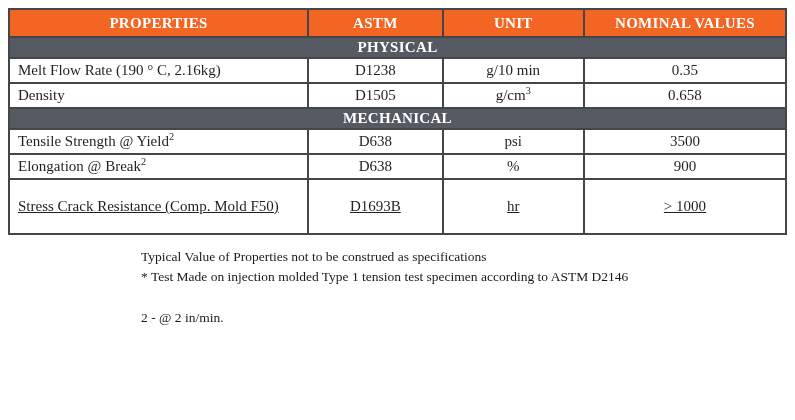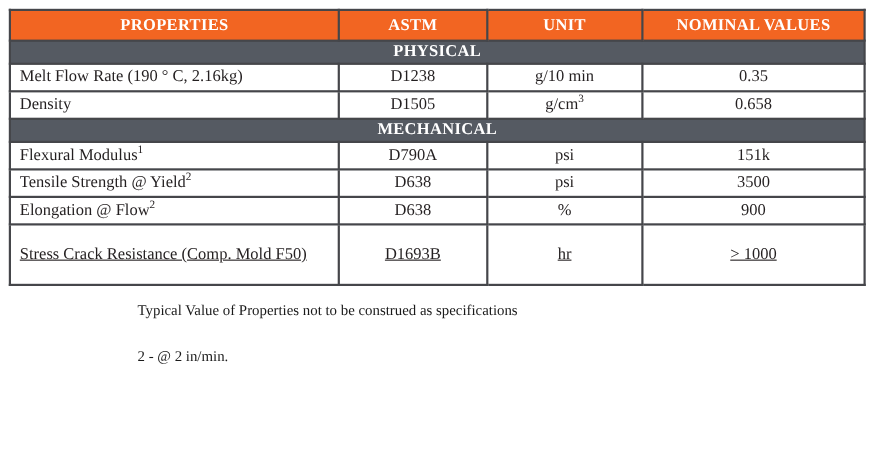--- a/index.html
+++ b/index.html
@@ -70,21 +70,21 @@
   sup { font-size: 0.68em; line-height: 0; }
 
   
   .footnotes {
     margin: 12px 0 0 117px;
     font-size: 13.5px;
     line-height: 1.45;
     color: #1A1A1A;
   }
   .footnotes .spacer { height: 22px; }
-  .footnotes div { white-space: pre; }
+  .footnotes div { white-space: pre; margin-left: 16px; }
 </style>
 </head>
 <body>
 
 <div class="sheet">
   <table class="props">
     <colgroup>
       <col class="c-prop">
         <col class="c-astm">
         <col class="c-unit">
@@ -114,49 +114,44 @@
         <td class="cell-property"><span>Density</span><sup></sup></td>
         <td class="cell-astm">D1505</td>
         <td class="cell-unit"><span>g/cm</span><sup>3</sup></td>
         <td class="cell-value">0.658</td>
       </tr>
 
       <tr class="section-row">
         <td colspan="4">MECHANICAL</td>
       </tr>
 
-      <tr class="data-row">
-        <td class="cell-property"><span>Flexural Modulus</span><sup>1</sup></td>
-        <td class="cell-astm">D790A</td>
-        <td class="cell-unit"><span>psi</span><sup></sup></td>
-        <td class="cell-value">151k</td>
-      </tr>
 
       <tr class="data-row">
         <td class="cell-property"><span>Tensile Strength @ Yield</span><sup>2</sup></td>
         <td class="cell-astm">D638</td>
         <td class="cell-unit"><span>psi</span><sup></sup></td>
         <td class="cell-value">3500</td>
       </tr>
 
       <tr class="data-row">
-        <td class="cell-property"><span>Elongation @ Flow</span><sup>2</sup></td>
+        <td class="cell-property"><span>Elongation @ Break</span><sup>2</sup></td>
         <td class="cell-astm">D638</td>
         <td class="cell-unit"><span>%</span><sup></sup></td>
         <td class="cell-value">900</td>
       </tr>
 
 
       <tr class="data-row tall">
         <td class="cell-property"><span>Stress Crack Resistance (Comp. Mold F50)</span><sup></sup></td>
         <td class="cell-astm">D1693B</td>
         <td class="cell-unit"><span>hr</span><sup></sup></td>
         <td class="cell-value">&gt; 1000</td>
       </tr>
     </tbody>
   </table>
 
   <div class="footnotes">
     <div>Typical Value of Properties not to be construed as specifications</div>
+    <div>* Test Made on injection molded Type 1 tension test specimen according to ASTM D2146</div>
     <div class="spacer"></div>
     <div>2 - @ 2 in/min.</div>
   </div>
 </div>
 
 </body></html>

